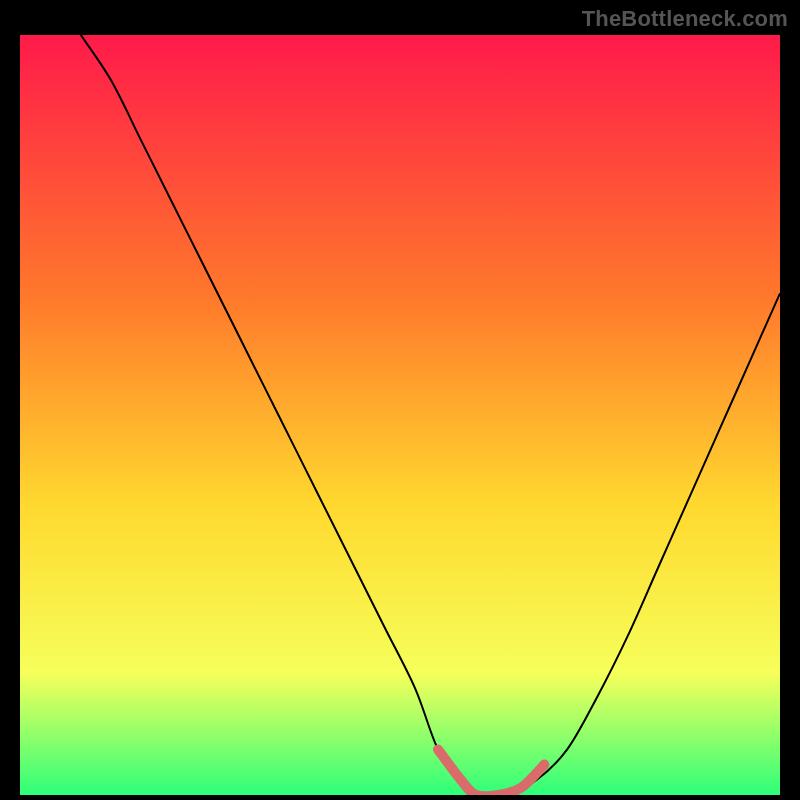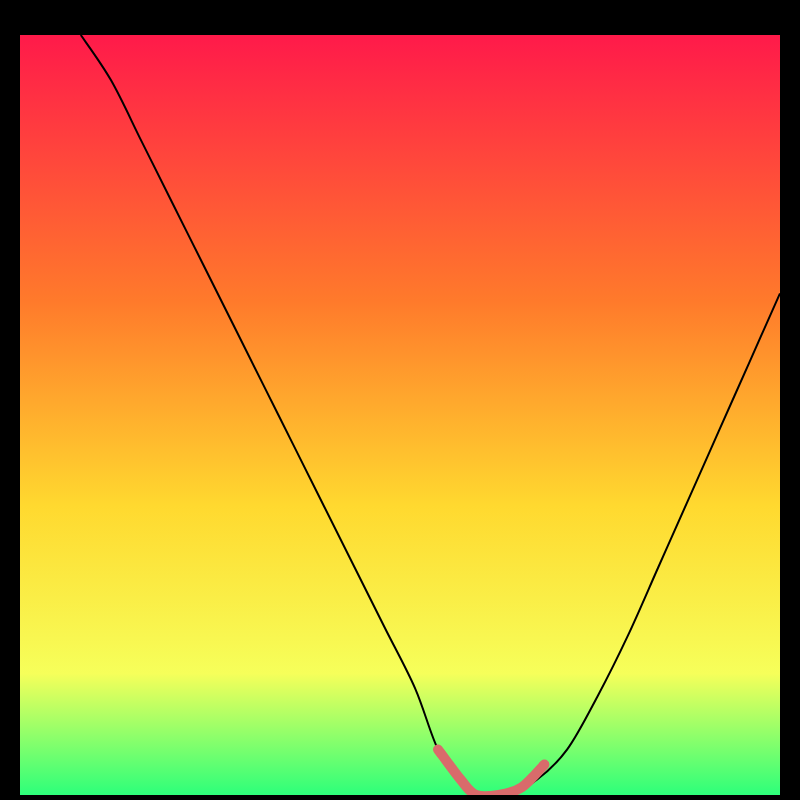--- a/index.html
+++ b/index.html
@@ -33,20 +33,21 @@
     width: 760px;
     height: 760px;
   }
   svg { display: block; }
 </style>
 </head>
 <body>
 
 <div class="frame">
 
+  <div class="watermark">TheBottleneck.com</div>
 
   <div class="plot">
     <svg id="chart-svg" width="760" height="760" viewBox="0 0 760 760">
       <defs>
         <linearGradient id="bg-grad" x1="0" y1="0" x2="0" y2="1">
           <stop id="g0" offset="0%" stop-color="#ff1a4a"></stop>
           <stop id="g1" offset="35%" stop-color="#ff7a2b"></stop>
           <stop id="g2" offset="62%" stop-color="#ffd92f"></stop>
           <stop id="g3" offset="84%" stop-color="#f6ff5a"></stop>
           <stop id="g4" offset="100%" stop-color="#2dff7a"></stop>

